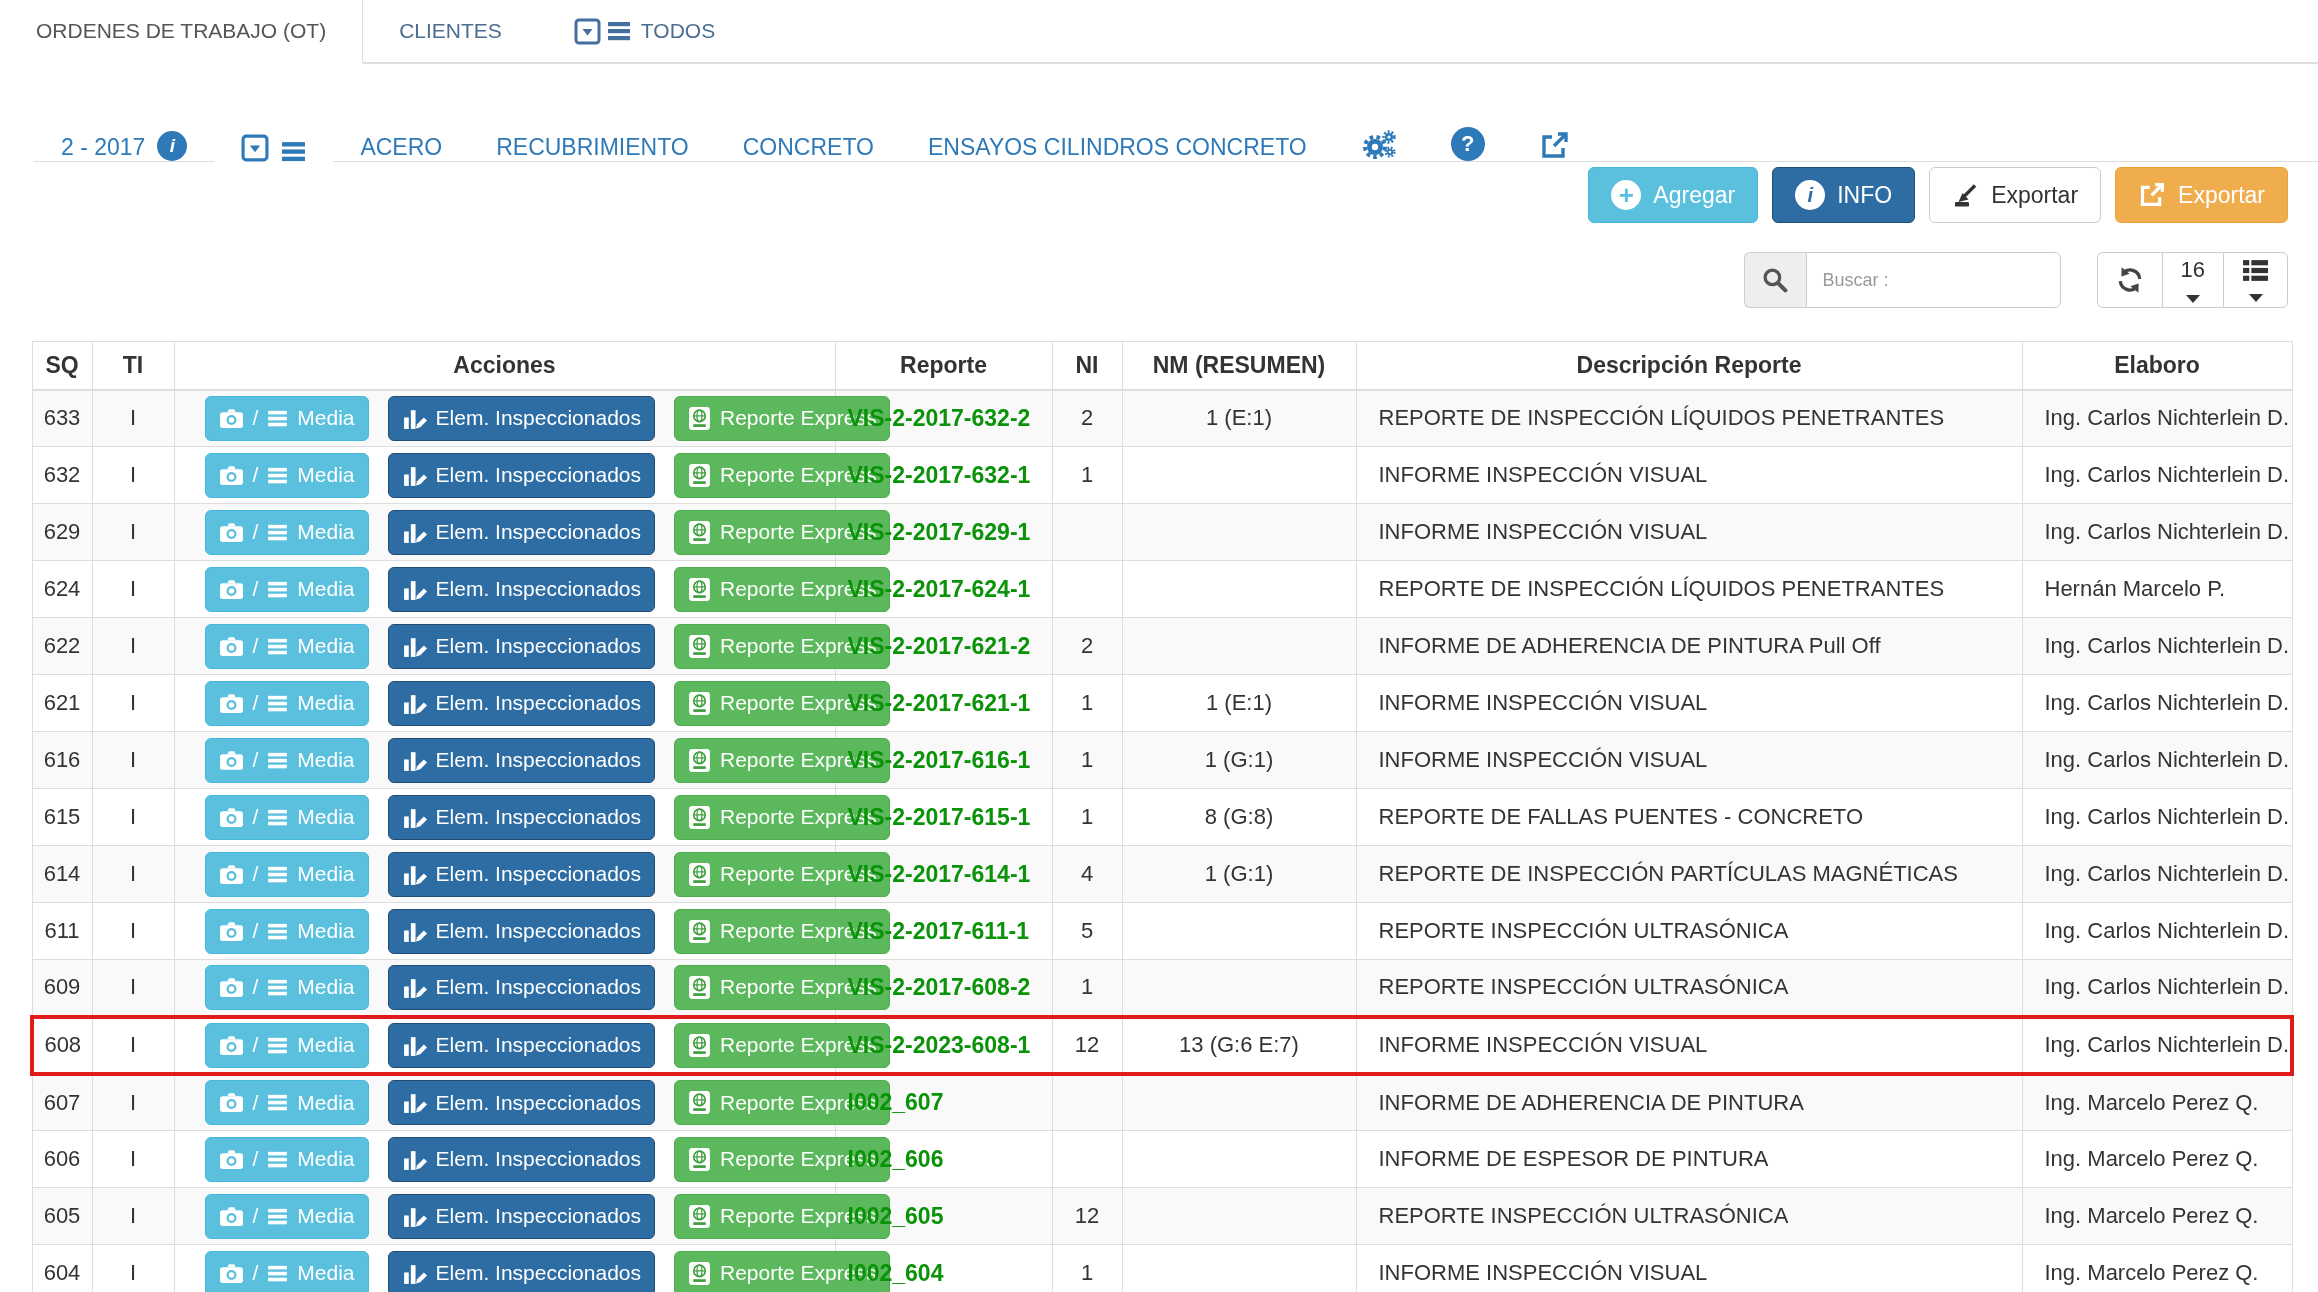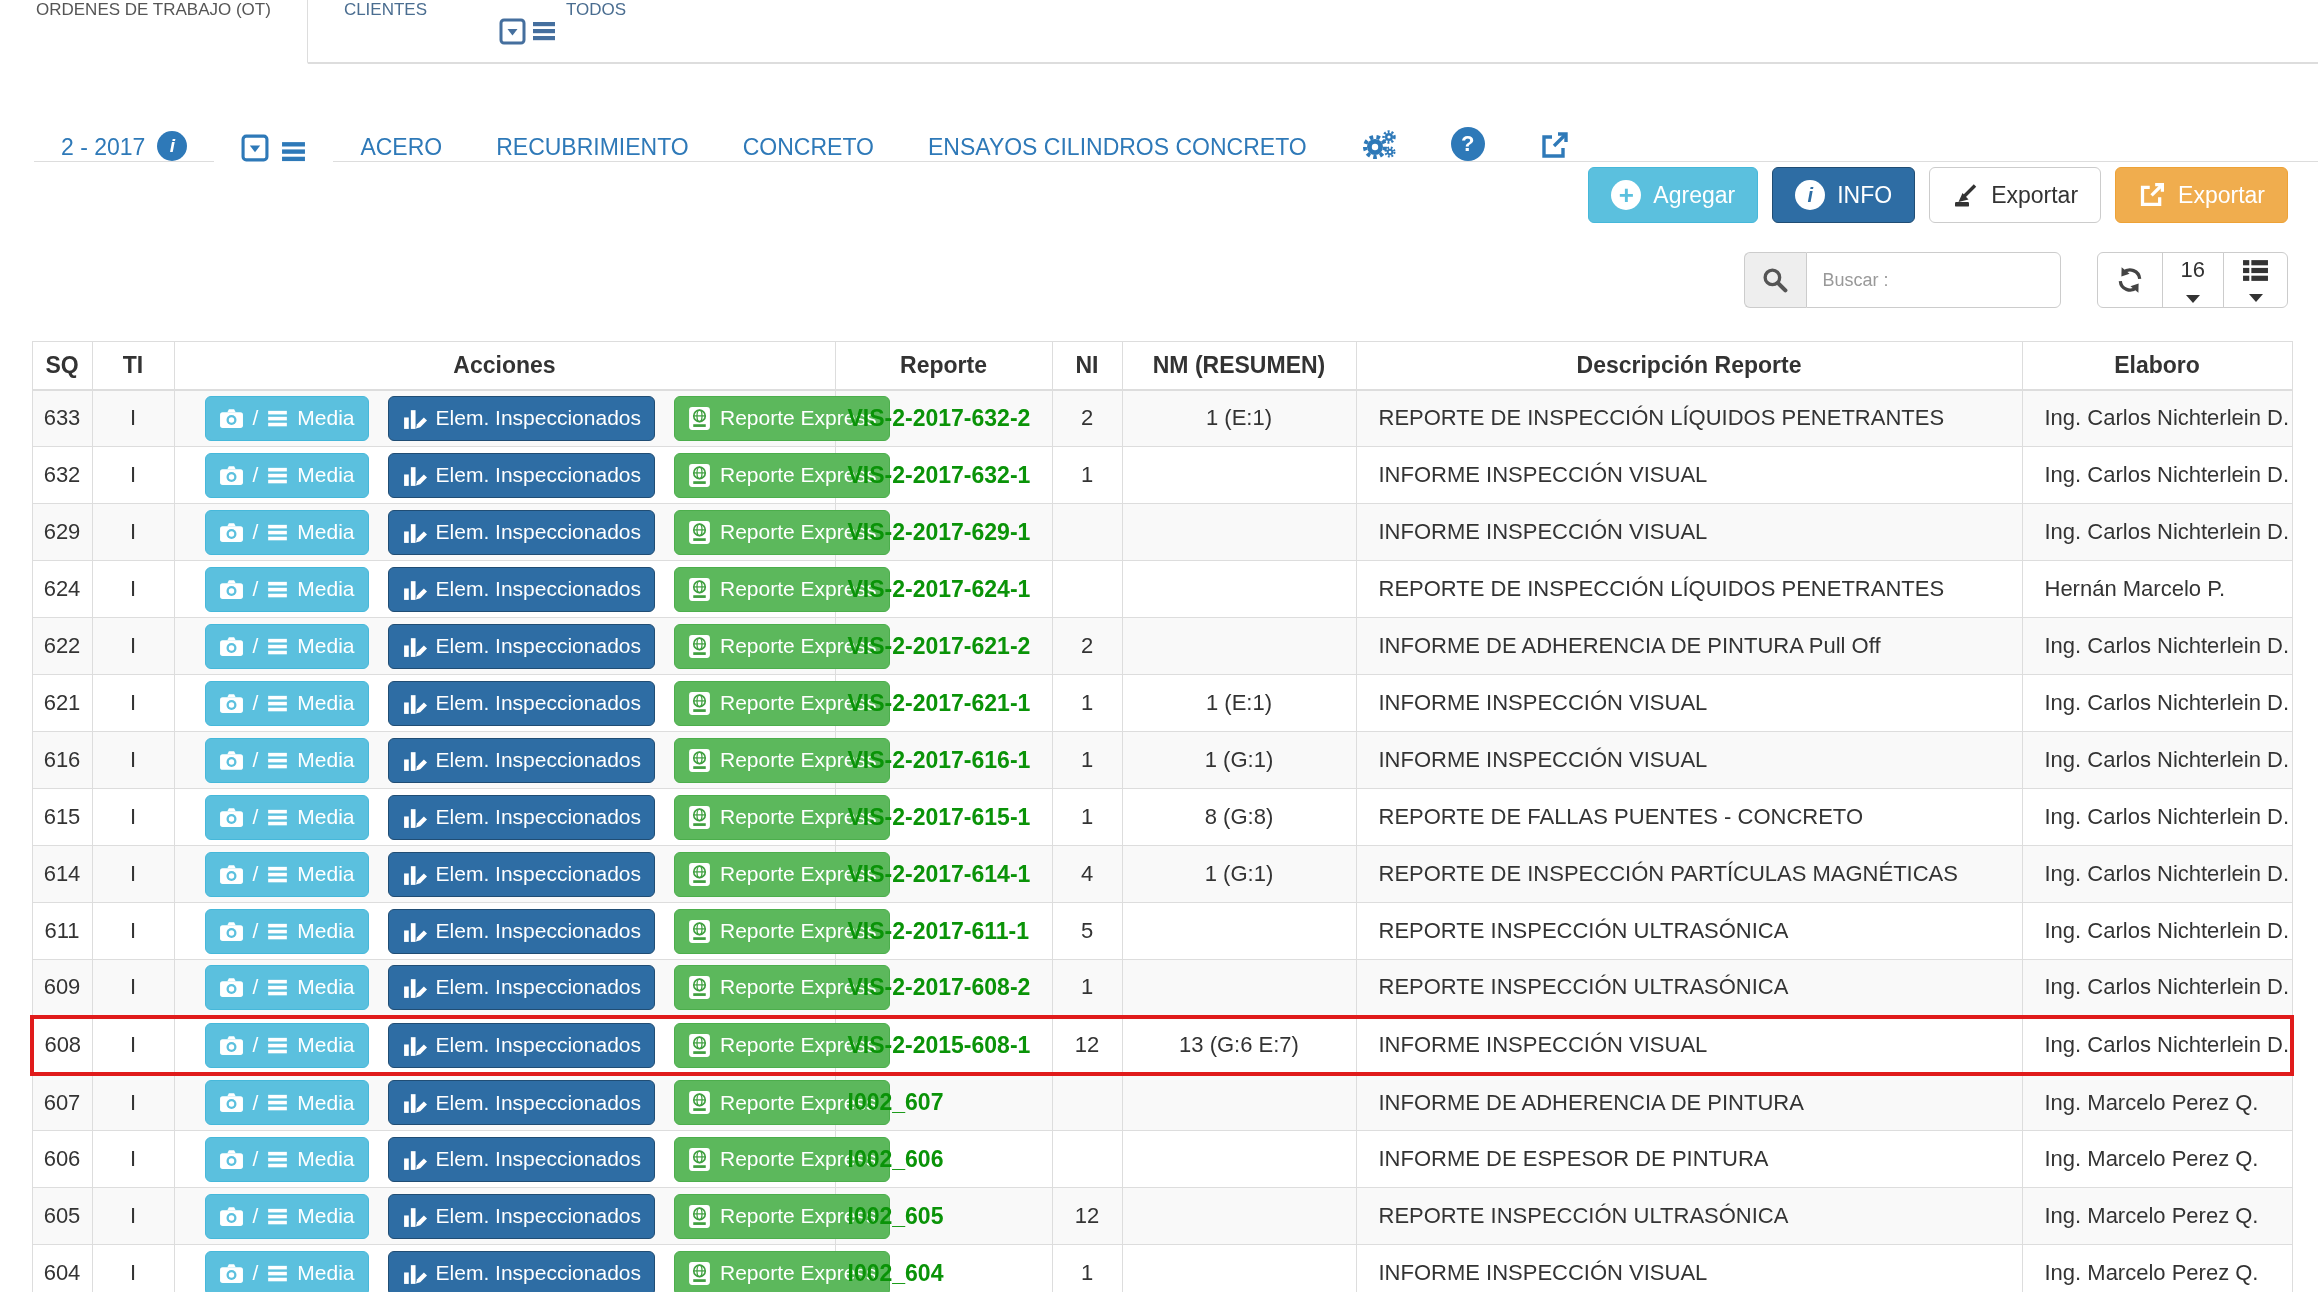--- a/index.html
+++ b/index.html
@@ -1,22 +1,22 @@
 <!DOCTYPE html>
 <html><head>
 <meta charset="utf-8">
 <style>
   * { margin:0; padding:0; box-sizing:border-box; }
   html,body { width:2318px; height:1292px; overflow:hidden; background:#fff;
     font-family:"Liberation Sans","DejaVu Sans",sans-serif; color:#333; }
 
   
   .topbar { display:flex; align-items:stretch; height:64px; }
-  .toptab { display:flex; gap:10px; padding:0 36px;
-    font-size:17px; color:#4a6d90; border-bottom:2px solid #ddd; cursor:pointer; }
+  .toptab { display:flex; align-items:center; gap:10px; padding:0 36px;
+    font-size:21px; color:#4a6d90; border-bottom:2px solid #ddd; cursor:pointer; }
   .toptab.active { color:#555; background:#fff; border-right:1px solid #ddd;
     border-bottom-color:#fff; }
   .topbar-fill { flex:1; border-bottom:2px solid #ddd; }
   .icon-pair { display:flex; align-items:center; gap:6px; color:#456f9e; }
 
   
   .nav2 { display:flex; align-items:stretch; height:63px; margin-top:35px;
     padding-left:34px; }
   .nav2 > * { display:flex; align-items:flex-end; }
   .nav-link { padding:0 27px; font-size:23px; color:#2e79b8; gap:12px; cursor:pointer; }
@@ -798,21 +798,21 @@
                 <rect x="1" y="1" width="20" height="22" rx="3" fill="#fff"></rect>
                 <circle cx="11" cy="9.5" r="5.5" fill="none" stroke="#3f9f3f" stroke-width="1.6"></circle>
                 <ellipse cx="11" cy="9.5" rx="2.4" ry="5.5" fill="none" stroke="#3f9f3f" stroke-width="1.2"></ellipse>
                 <line x1="5.5" y1="9.5" x2="16.5" y2="9.5" stroke="#3f9f3f" stroke-width="1.2"></line>
                 <rect x="5" y="17.5" width="12" height="2.6" fill="#3f9f3f"></rect>
               </svg>
           <span>Reporte Express</span>
         </button>
       </div>
     </td>
-    <td class="c-rep">VIS-2-2015-608-1</td>
+    <td class="c-rep">VIS-2-2023-608-1</td>
     <td class="c-ni">12</td>
     <td class="c-nm">13 (G:6 E:7)</td>
     <td class="c-desc">INFORME INSPECCIÓN VISUAL</td>
     <td class="c-elab">Ing. Carlos Nichterlein D.</td>
   </tr>
       <tr>
     <td class="c-sq">607</td>
     <td class="c-ti">I</td>
     <td class="c-actions">
       <div class="actions-wrap">

